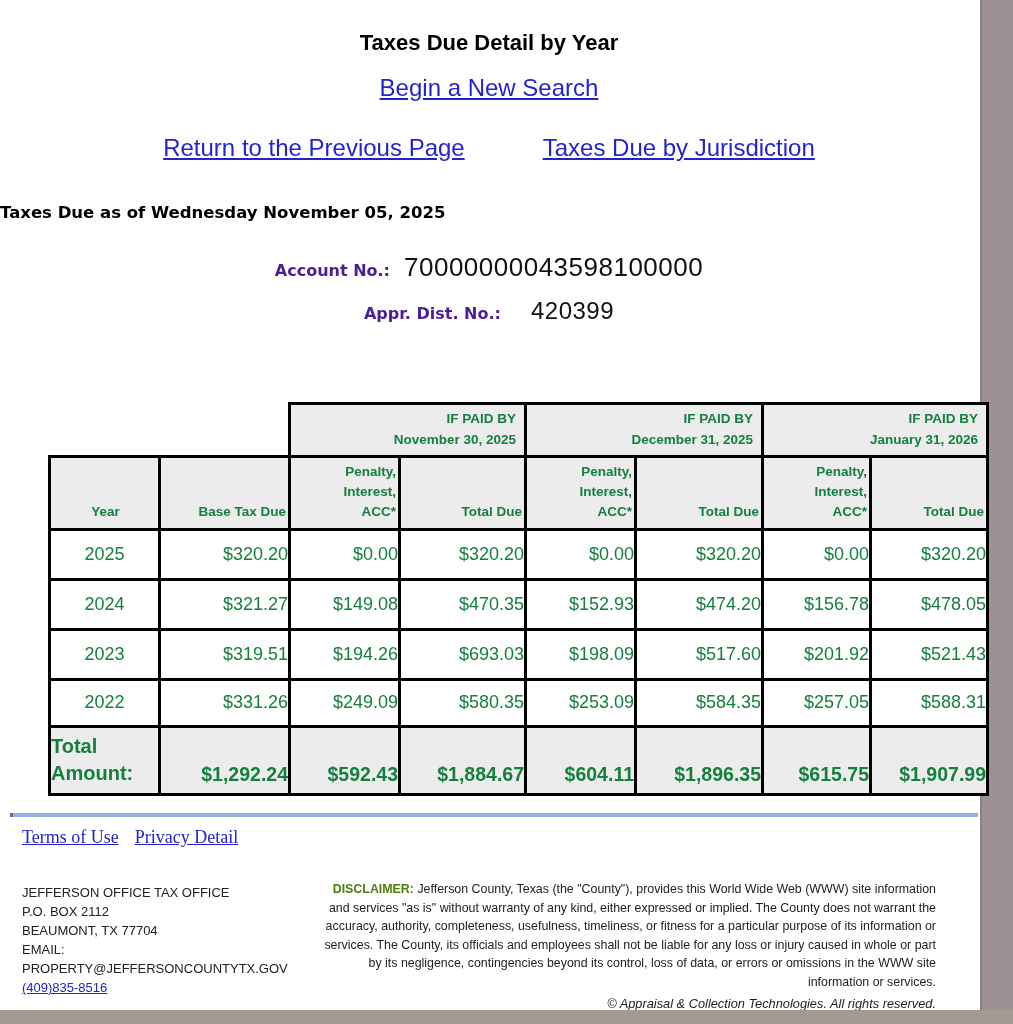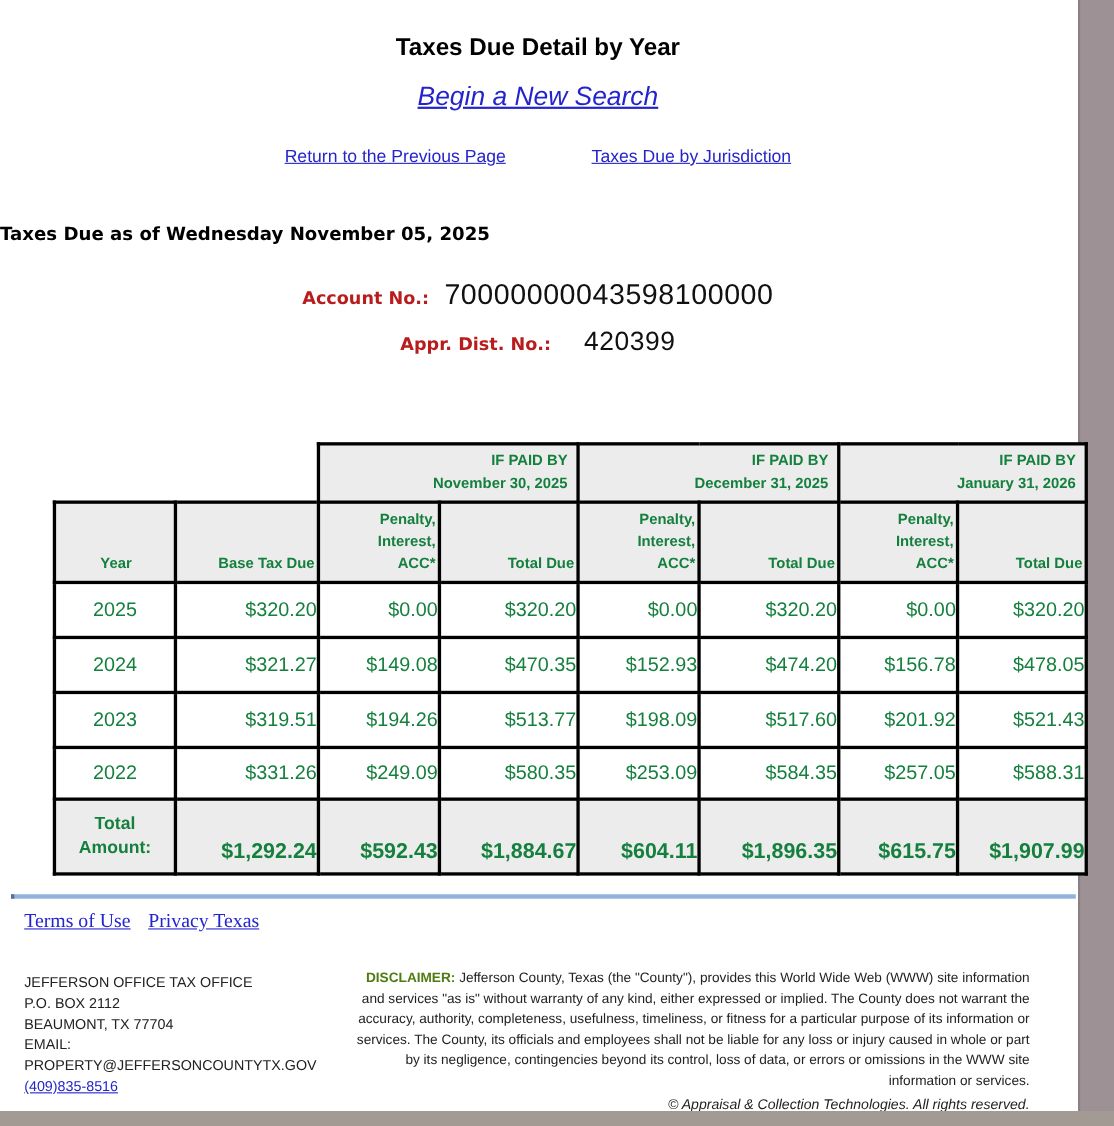--- a/index.html
+++ b/index.html
@@ -32,42 +32,42 @@
     text-decoration: underline;
     cursor: pointer;
   }
   .page-title {
     position: absolute; top: 30px; left: 0; width: 978px;
     text-align: center;
     font-size: 22px; font-weight: bold; color: #000;
   }
   .newsearch-row {
     position: absolute; top: 74px; left: 0; width: 978px;
-    text-align: center; font-size: 24px; font-style: italic;
+    text-align: center; font-size: 24px;
   }
   .links-row {
     position: absolute; top: 134px; left: 0; width: 978px;
     display: flex; justify-content: center; gap: 78px;
-    font-size: 16px;
+    font-size: 24px;
   }
   .asof-heading {
     position: absolute; top: 203px; left: 0; width: 978px;
     text-align: left;
     font-family: "DejaVu Sans", sans-serif;
     font-size: 16.5px; font-weight: bold; color: #000;
   }
   .acct-row {
     position: absolute; left: 0; width: 978px;
     display: flex; justify-content: center; align-items: baseline;
   }
   .acct-row.account { top: 252px; gap: 14px; }
   .acct-row.appr    { top: 297px; gap: 30px; }
   .acct-label {
     font-family: "DejaVu Sans", sans-serif;
-    font-size: 16px; font-weight: bold; color: #b91c1c;
+    font-size: 16px; font-weight: bold; color: #4c1d95;
   }
   .acct-value { font-size: 26px; color: #111; letter-spacing: 0.5px; }
   .appr .acct-value { font-size: 24px; }
 
   
   .tax-table-wrap {
     position: absolute; top: 382px; left: 48px; z-index: 2;
   }
   table.tax {
     border-collapse: collapse;
@@ -100,21 +100,21 @@
   }
   td.money {
     text-align: right; font-size: 18px; padding-right: 0; height: 50px;
   }
   tr.short td { height: 47px; }
   tr.totalrow td {
     background: #ececec !important;
     font-weight: bold; height: 68px; vertical-align: bottom;
   }
   td.total-label {
-    text-align: center; font-size: 16px;
+    text-align: left; font-size: 20px;
     white-space: pre-line; line-height: 1.35;
     vertical-align: middle !important;
   }
   tr.totalrow td.money { font-size: 19.5px; padding-bottom: 7px; }
   .footnote {
     position: absolute; top: 762px; left: 50px;
     font-size: 13px; color: #222;
     font-family: "Liberation Sans", sans-serif;
   }
   .footnote .star { vertical-align: super; font-size: 11px; margin-right: 6px; }
@@ -235,21 +235,21 @@
         <td class="money">$470.35</td>
         <td class="money">$152.93</td>
         <td class="money">$474.20</td>
         <td class="money">$156.78</td>
         <td class="money">$478.05</td>
       </tr>
       <tr>
         <td class="yearcell">2023</td>
         <td class="money">$319.51</td>
         <td class="money">$194.26</td>
-        <td class="money">$513.77</td>
+        <td class="money">$693.03</td>
         <td class="money">$198.09</td>
         <td class="money">$517.60</td>
         <td class="money">$201.92</td>
         <td class="money">$521.43</td>
       </tr>
       <tr class="short">
         <td class="yearcell">2022</td>
         <td class="money">$331.26</td>
         <td class="money">$249.09</td>
         <td class="money">$580.35</td>
@@ -274,21 +274,21 @@
   </div>
 
   <div class="footnote">
     <span class="star">*</span><span>Additional Collection Costs</span>
   </div>
 
   <div class="divider"></div>
 
   <div class="terms-row">
     <a class="link">Terms of Use</a>
-    <a class="link">Privacy Texas</a>
+    <a class="link">Privacy Detail</a>
   </div>
 
   <div class="office-block">
     <div>JEFFERSON OFFICE TAX OFFICE</div>
     <div>P.O. BOX 2112</div>
     <div>BEAUMONT, TX 77704</div>
     <div>EMAIL:</div>
     <div>PROPERTY@JEFFERSONCOUNTYTX.GOV</div>
     <div><a class="link phone">(409)835-8516</a></div>
   </div>

